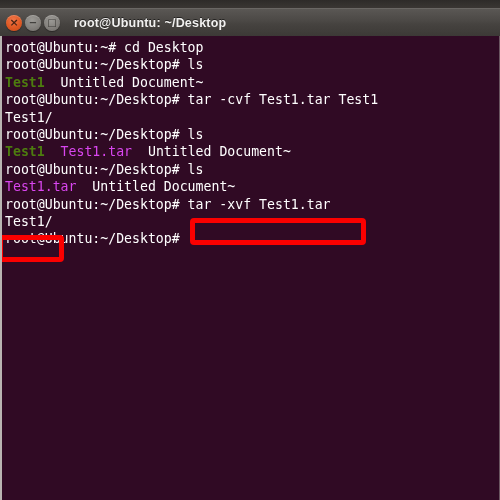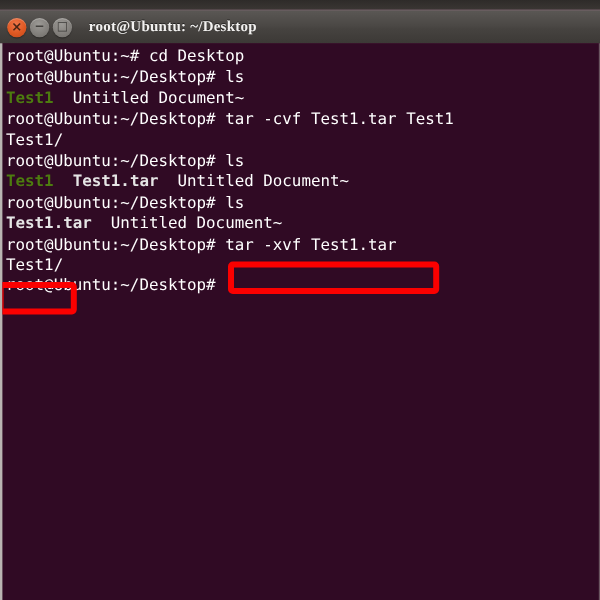--- a/index.html
+++ b/index.html
@@ -81,21 +81,21 @@
     color: #4a2414;
   }
   .win-btn.min .glyph, .win-btn.max .glyph {
     color: #3d3b38;
     font-size: 10px;
   }
 
   #window-title {
     margin-left: 14px;
     color: #f2f1f0;
-    font-family: Liberation Serif, serif;
+    font-family: Liberation Sans, sans-serif;
     font-size: 12.5px;
     font-weight: bold;
     text-shadow: 0 -1px 0 rgba(0,0,0,.55);
     letter-spacing: .2px;
   }
 
   
   #terminal-body {
     position: relative;
     height: 472px;
@@ -114,21 +114,21 @@
     line-height: 17.4px;
     white-space: pre;
     color: #ffffff;
   }
   .tline {
     height: 17.4px;
     white-space: pre;
   }
   .c-white { color: #ffffff; }
   .c-blue  { color: #4d7c0f; font-weight: bold; }
-  .c-red   { color: #e5e5e5; font-weight: bold; margin-top: 27px; }
+  .c-red   { color: #d946ef; font-weight: normal; margin-top: 27px; }
 
   
   .annot-box {
     position: absolute;
     border: 5px solid #fb0000;
     border-radius: 4px;
     box-sizing: border-box;
     pointer-events: none;
   }
   #annot-cmd {

